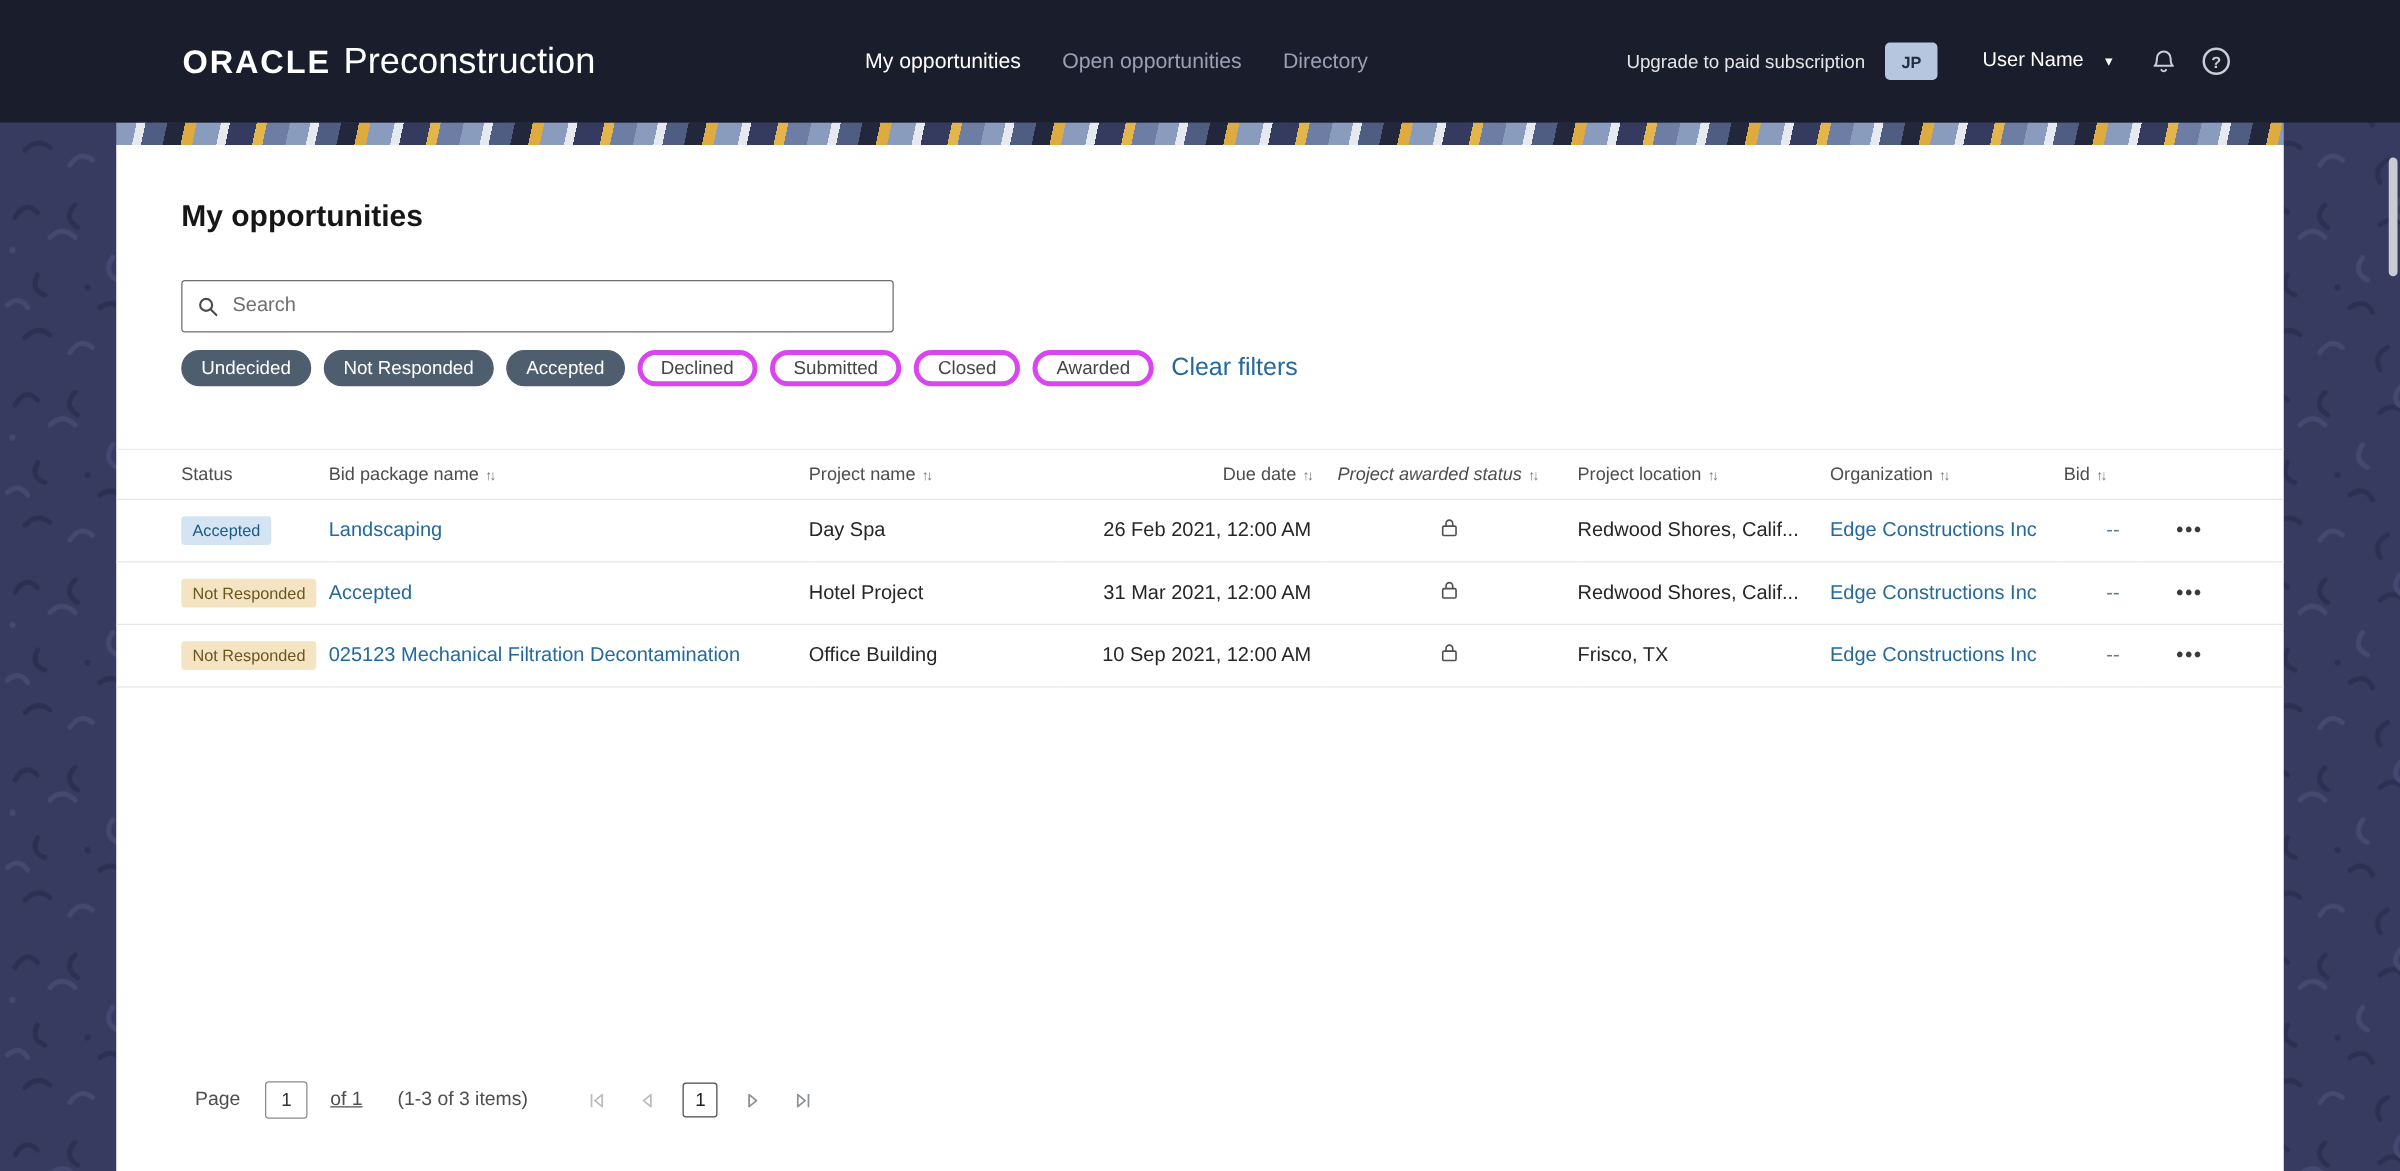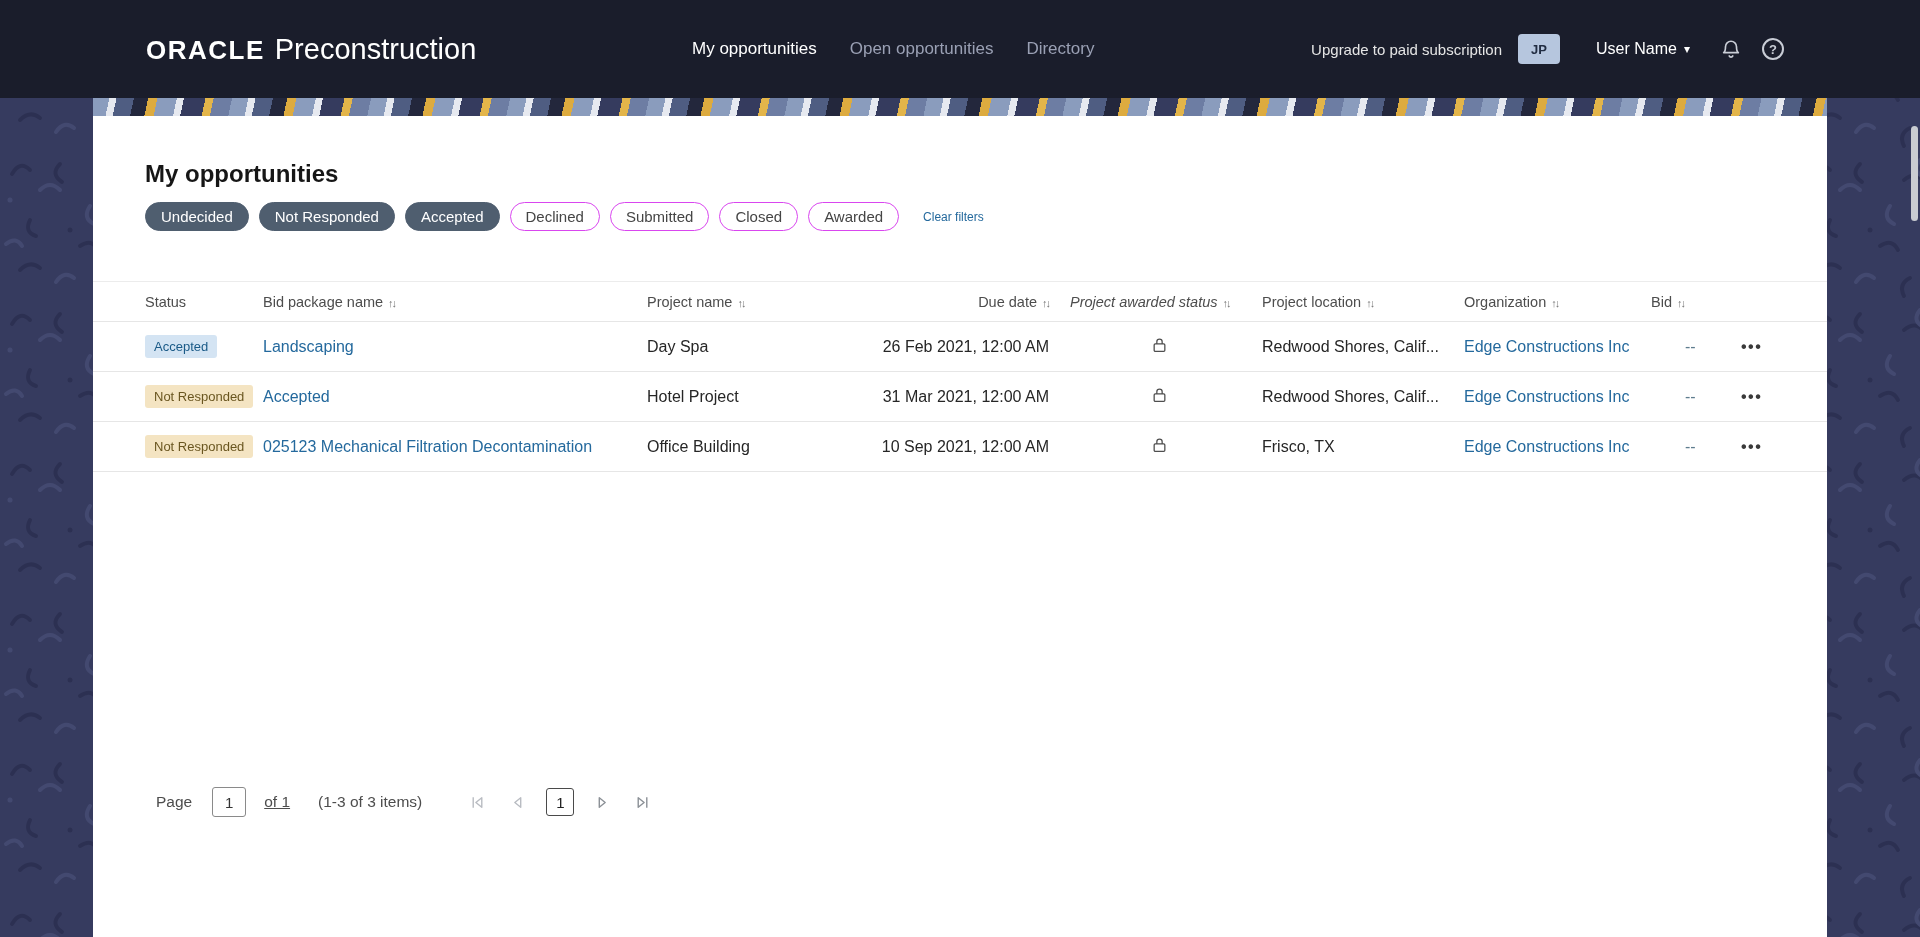--- a/index.html
+++ b/index.html
@@ -21,21 +21,21 @@
   .brand-product { font-size: 29px; font-weight: 400; }
   .primary-nav { position: absolute; left: 692px; display: flex; gap: 33px; align-items: center; }
   .nav-item { font-size: 17px; color: #9aa0b4; cursor: pointer; text-decoration: none; }
   .nav-item.active { color: #ffffff; }
   .header-right { position: absolute; right: 136px; display: flex; align-items: center; }
   .upgrade { color: #e5e5e5; font-size: 15px; text-decoration: none; margin-right: 16px; cursor: pointer; }
   .avatar {
     width: 42px; height: 30px; border-radius: 4px; background: #b6c6de; color: #222d42;
     font-weight: bold; font-size: 13px; display: flex; align-items: center; justify-content: center; cursor: pointer;
   }
-  .user { color: #fff; font-size: 16px; display: flex; gap: 7px; align-items: center; margin: 0 30px 0 36px; cursor: pointer; }
+  .user { color: #fff; font-size: 16px; display: flex; gap: 17px; align-items: center; margin: 0 30px 0 36px; cursor: pointer; }
   .caret { font-size: 12px; color: #fff; }
   .iconbtn { background: none; border: none; padding: 0; cursor: pointer; display: flex; align-items: center; }
   .bell-btn { margin-right: 20px; }
   .help-circle {
     width: 22px; height: 22px; border: 2px solid #c9cdd6; border-radius: 50%;
     color: #c9cdd6; font-size: 13px; font-weight: bold;
     display: flex; align-items: center; justify-content: center;
   }
   
   .content { position: absolute; left: 93px; top: 98px; width: 1734px; bottom: 0; z-index: 2; display: flex; flex-direction: column; }
@@ -55,22 +55,22 @@
   }
   .searchbox input { border: none; outline: none; flex: 1; font-size: 16px; color: #1a1a1a; font-family: inherit; background: transparent; }
   .searchbox input::placeholder { color: #6e6e6e; }
   
   .chips { margin: 14px 0 0 52px; display: flex; align-items: center; gap: 10px; }
   .chip {
     height: 29px; padding: 0 15px; border-radius: 15px; font-size: 15px;
     display: flex; align-items: center; cursor: pointer;
     background: #4f5e6f; color: #ffffff; border: 1px solid #4f5e6f;
   }
-  .chip.unselected { background: #ffffff; color: #454545; border: 1px solid #d946ef; }
-  .clear-link { color: #24699d; font-size: 12px; margin-left: 14px; cursor: pointer; text-decoration: none; }
+  .chip.unselected { background: #ffffff; color: #454545; border: 4px solid #d946ef; }
+  .clear-link { color: #24699d; font-size: 20px; margin-left: 4px; cursor: pointer; text-decoration: none; }
   
   table { margin-top: 50px; width: 100%; border-collapse: collapse; table-layout: fixed; }
   thead th {
     height: 40px; font-size: 14.5px; font-weight: 400; color: #4d4d4d; text-align: left;
     border-top: 1px solid #ececec; border-bottom: 1px solid #e6e6e6; padding: 0; cursor: pointer; white-space: nowrap; overflow: hidden;
   }
   .sort { font-size: 11px; color: #757575; margin-left: 5px; letter-spacing: -2px; }
   tbody td { height: 50px; border-bottom: 1px solid #e6e6e6; font-size: 16px; color: #262626; padding: 0; white-space: nowrap; overflow: hidden; }
   .col-first { padding-left: 52px !important; }
   .col-due { text-align: right; padding-right: 8px !important; }
@@ -165,20 +165,27 @@
     </button>
   </div>
 </header>
 
 <div class="content">
   <div class="banner"></div>
   <div class="card">
 
     <h1 class="page-title">My opportunities</h1>
 
+    <div class="searchbox">
+      <svg width="17" height="17" viewBox="0 0 16 16" fill="none" stroke="#4a4a4a" stroke-width="1.6" stroke-linecap="round">
+        <circle cx="6.5" cy="6.5" r="4.5"></circle>
+        <path d="M10 10 L14.2 14.2"></path>
+      </svg>
+      <input type="text" placeholder="Search" style="">
+    </div>
 
     <div class="chips">
       <div class="chip">Undecided</div>
       <div class="chip">Not Responded</div>
       <div class="chip">Accepted</div>
       <div class="chip unselected">Declined</div>
       <div class="chip unselected">Submitted</div>
       <div class="chip unselected">Closed</div>
       <div class="chip unselected">Awarded</div>
       <a class="clear-link">Clear filters</a>

